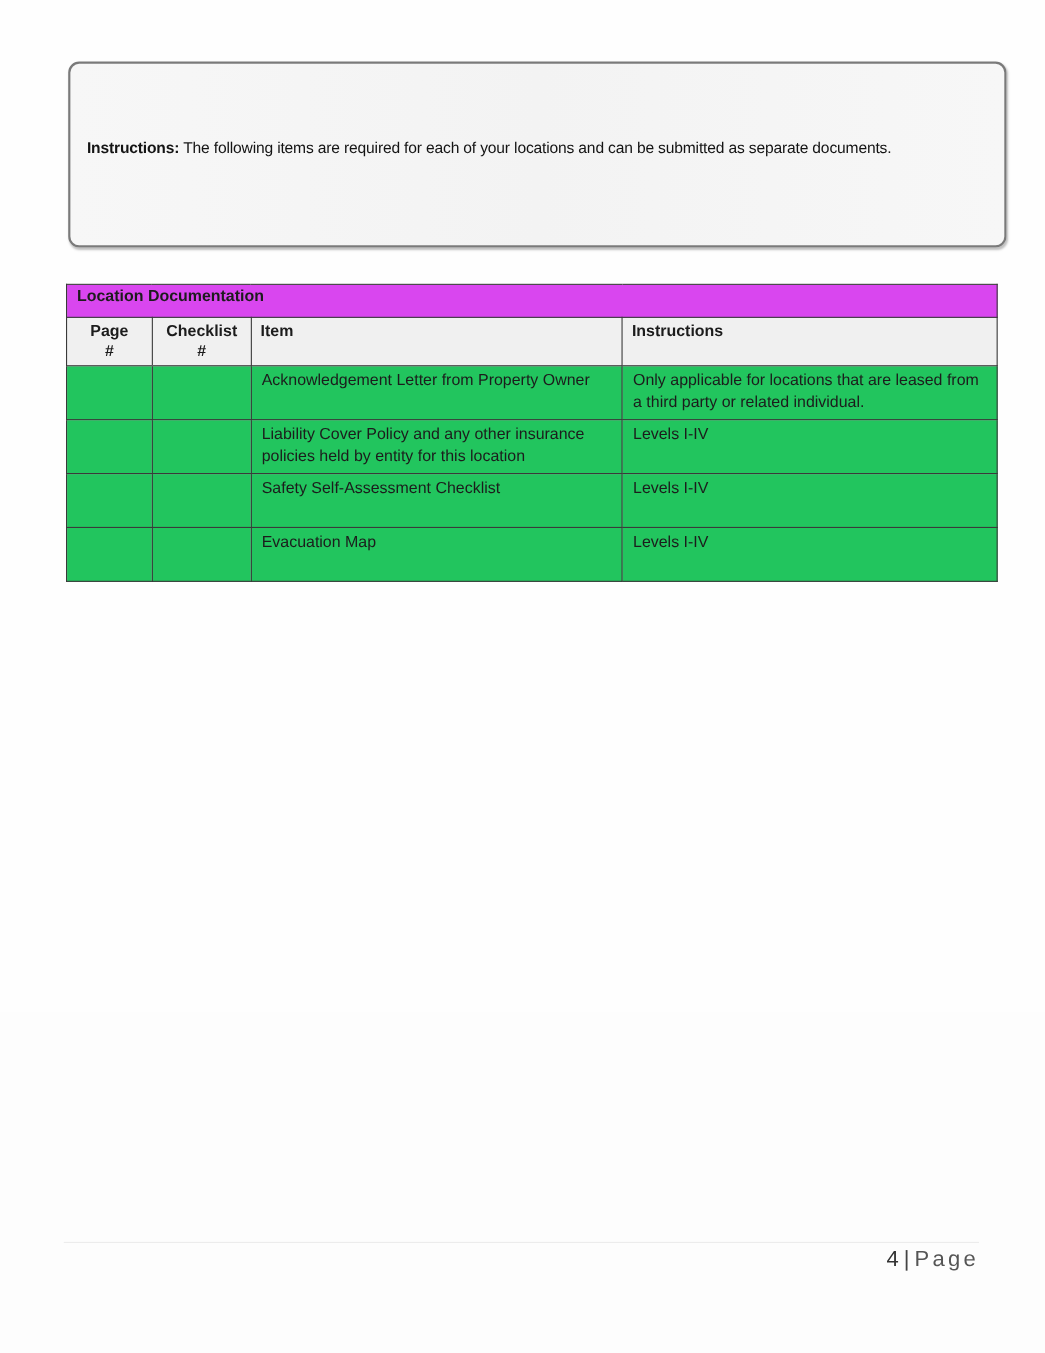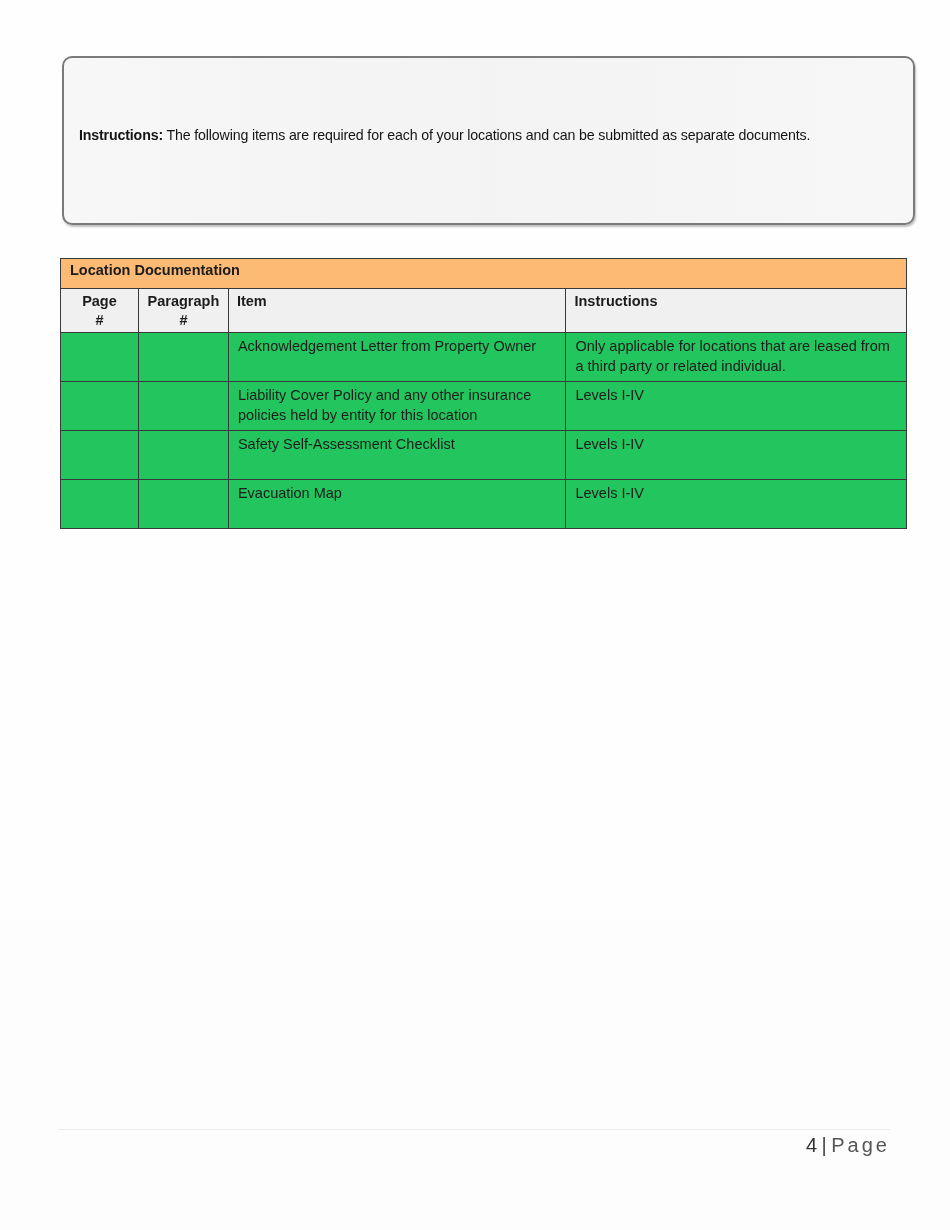--- a/index.html
+++ b/index.html
@@ -47,21 +47,21 @@
       border-collapse: collapse;
       font-size: 14.5px;
       color: #1c1c1c;
     }
     .loc-table td, .loc-table th {
       border: 1px solid #3a3a3a;
       vertical-align: top;
       text-align: left;
     }
     .loc-table .title-row td {
-      background: #fdba74;
+      background: #d946ef;
       font-weight: bold;
       height: 30px;
       padding: 3px 9px;
       font-size: 14.5px;
     }
     .loc-table .head-row th {
       background: #f0f0f0;
       font-weight: bold;
       height: 44px;
       padding: 3px 8px 0 8px;
@@ -118,21 +118,21 @@
     <tbody>
         <tr class="title-row">
       <td colspan="4">Location Documentation</td>
     </tr>
     <tr class="head-row">
       <th class="center dashed-right">
         <span>Page</span><br>
         <span>#</span>
       </th>
       <th class="center">
-        <span>Paragraph</span><br>
+        <span>Checklist</span><br>
         <span>#</span>
       </th>
       <th>Item</th>
       <th>Instructions</th>
     </tr>
     <tr class="data-row">
       <td></td>
       <td></td>
       <td>Acknowledgement Letter from Property Owner</td>
       <td>Only applicable for locations that are leased from a third party or related individual.</td>

